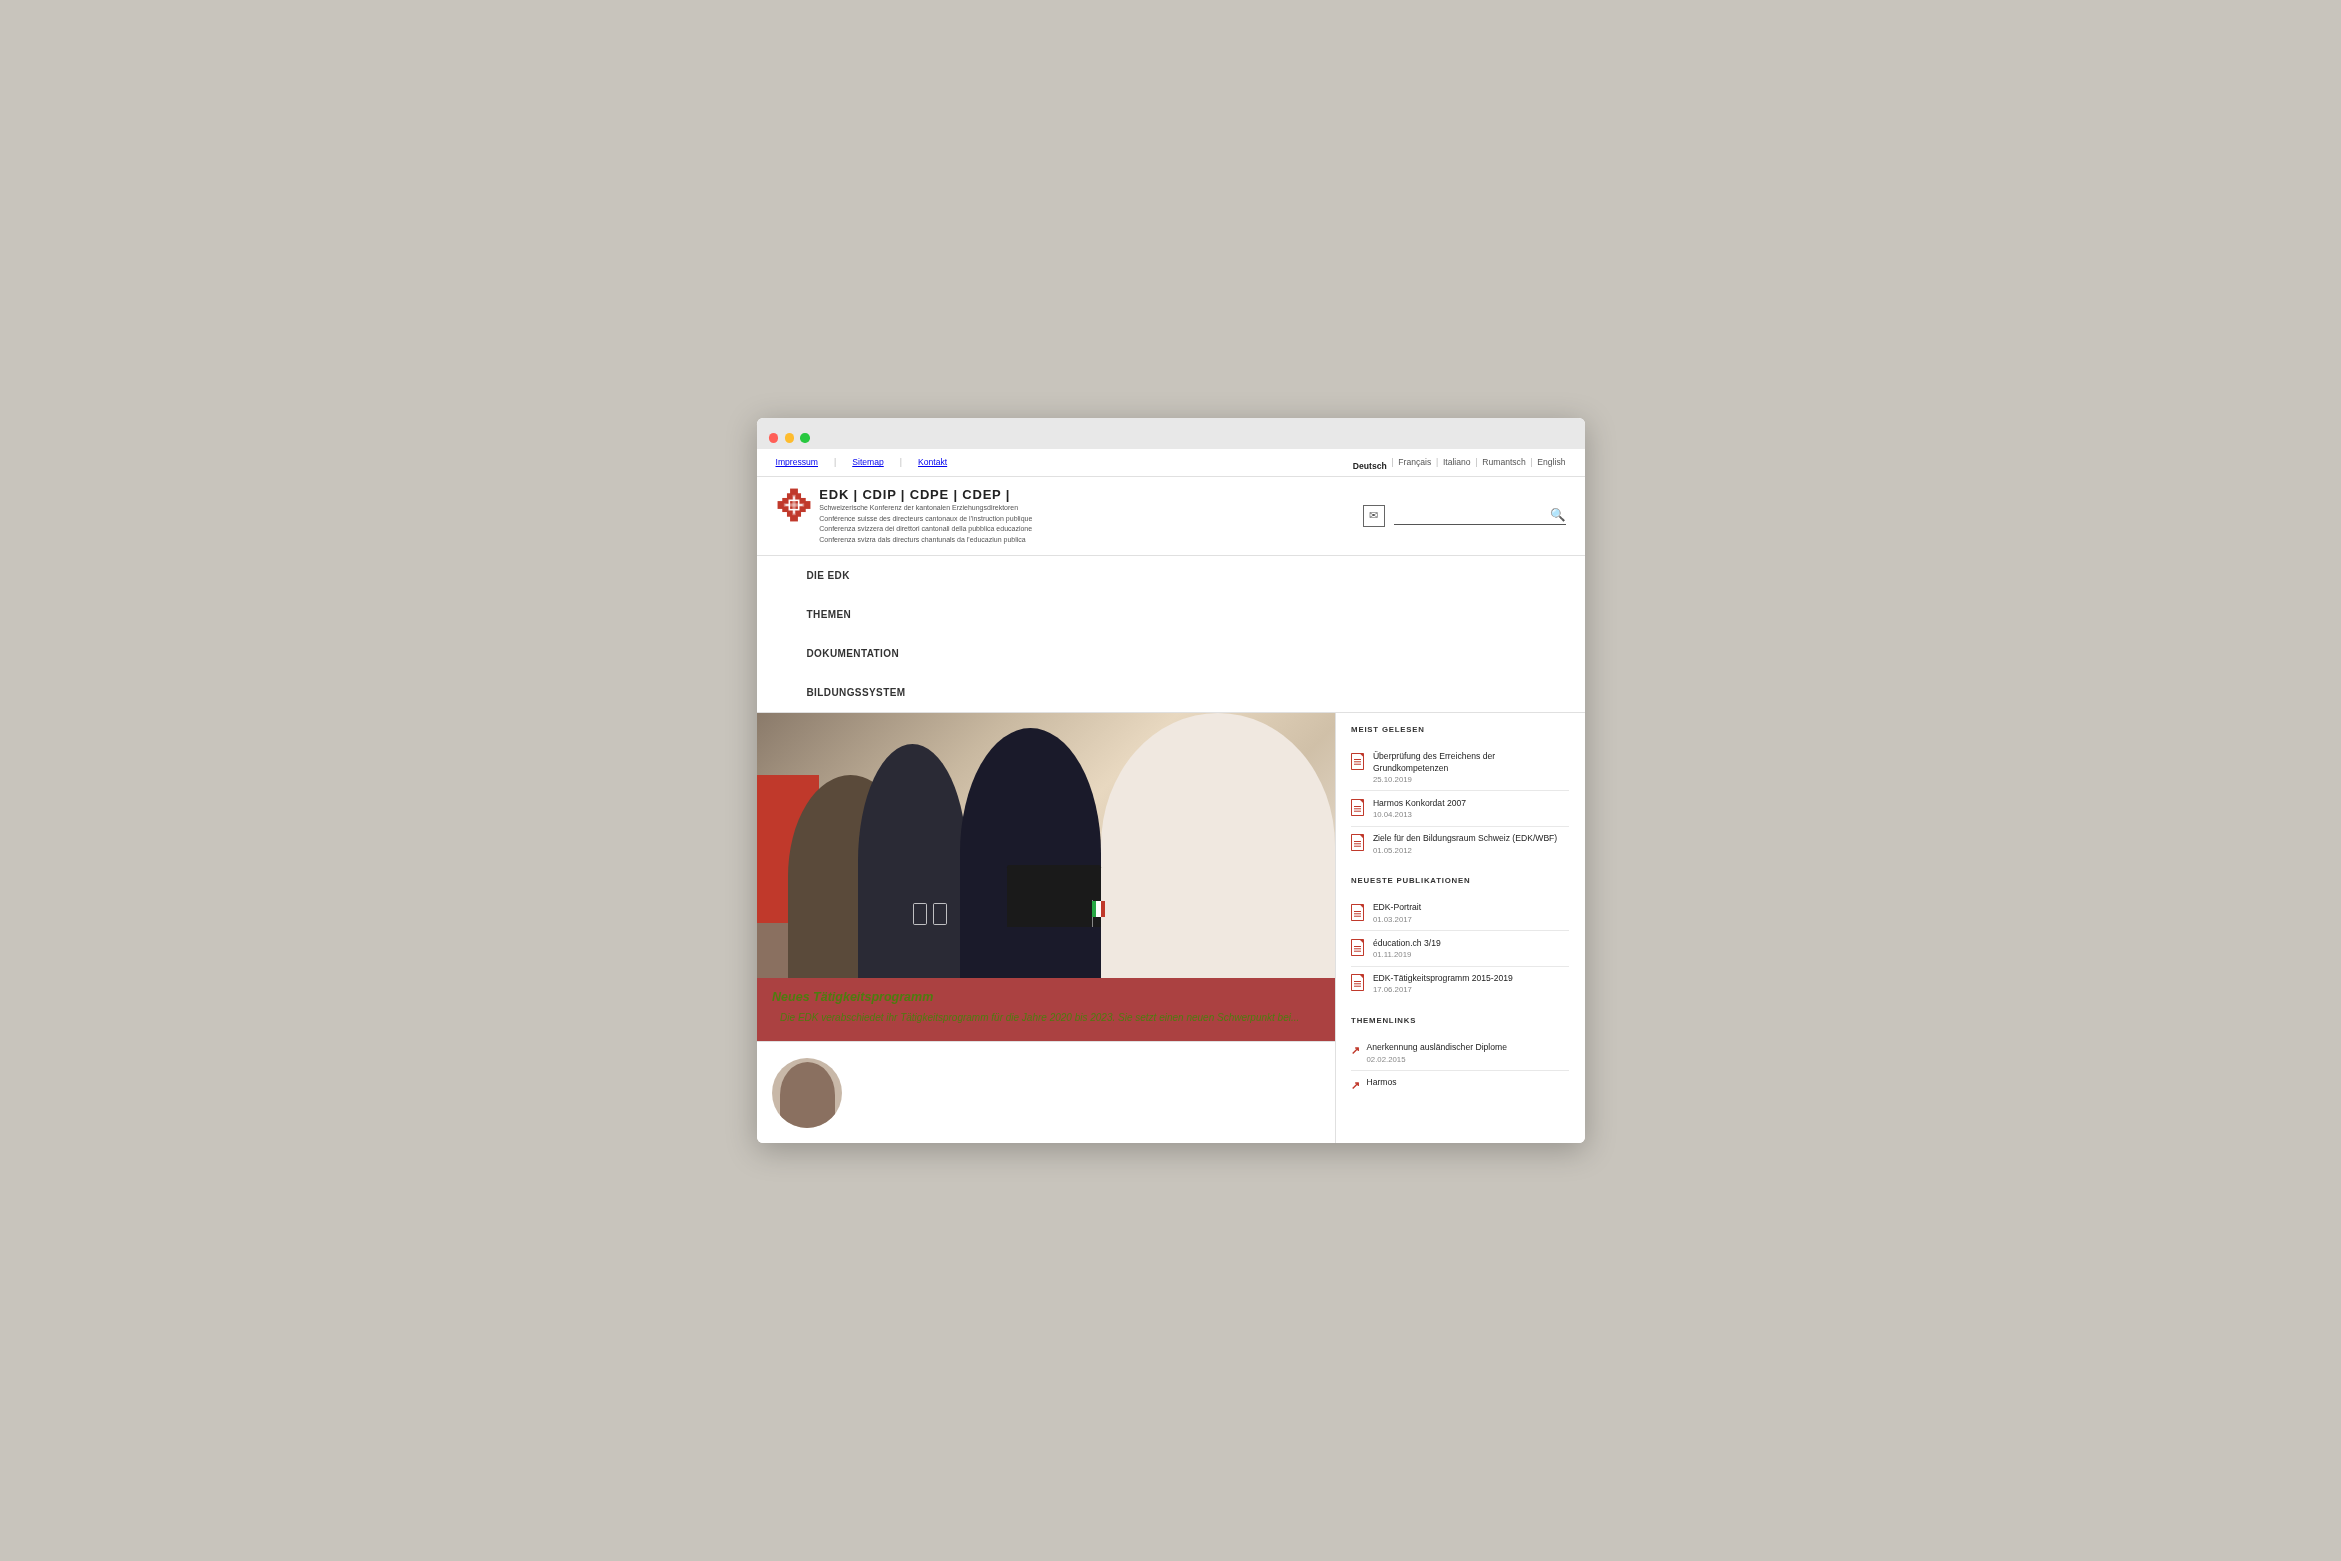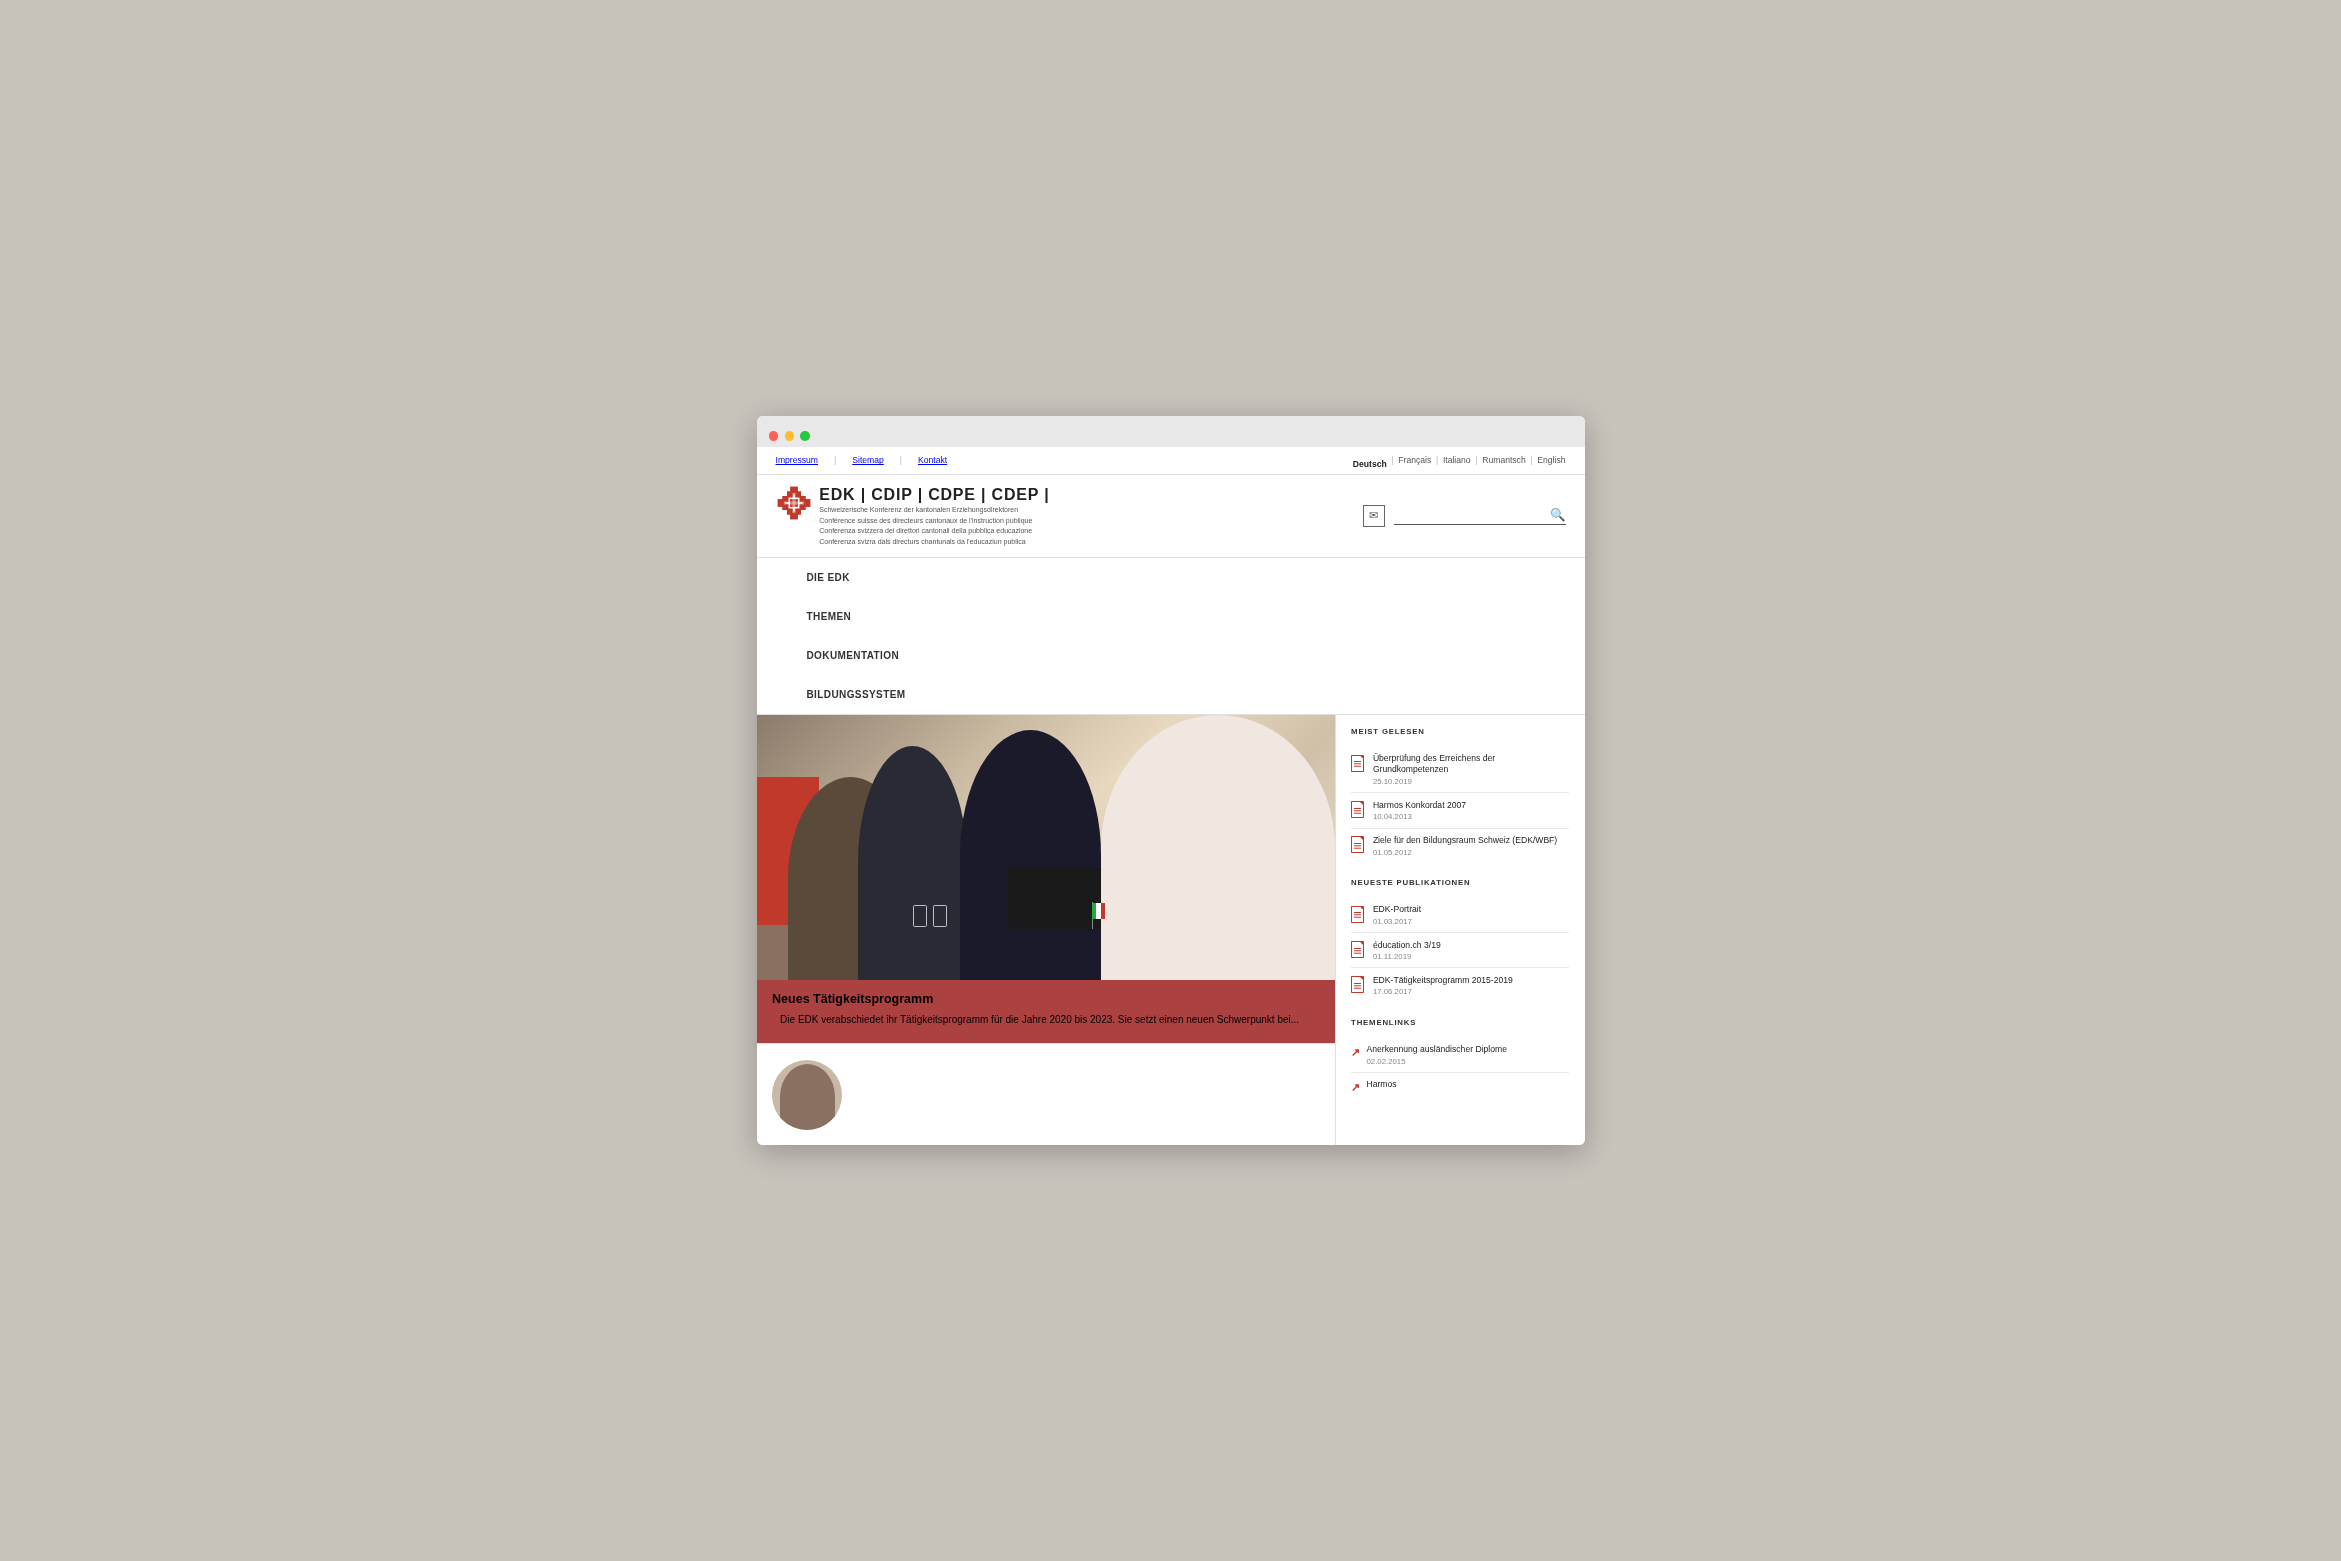--- a/index.html
+++ b/index.html
@@ -58,21 +58,21 @@
       justify-content: space-between;
       align-items: center;
       border-bottom: 0.8px solid #e0e0e0;
     }
     .logo-area { display: flex; align-items: flex-start; gap: 7.8px; }
     .logo-icon {
       width: 36px; height: 36px; flex-shrink: 0;
     }
     .logo-text-area { display: flex; flex-direction: column; }
     .logo-title {
-      font-size: 16px;
+      font-size: 13px;
       font-weight: bold;
       color: #222;
       letter-spacing: 0.8px;
       line-height: 1.3;
     }
     .logo-sub {
       font-size: 7px;
       color: #555;
       line-height: 1.5;
     }
@@ -200,22 +200,23 @@
       position: absolute; bottom: 53px;
       width: 14px; height: 22px;
       border: 1.2px solid rgba(255,255,255,0.7);
       border-radius: 1.6px;
     }
     .wg1 { left: 156px; }
     .wg2 { left: 176px; }
 
     .hero-caption {
       background: rgba(160, 40, 40, 0.88);
-      color: #000000;
+      color: #4d7c0f;
       padding: 12.5px 15.6px 15.6px;
+      font-style: italic;
     }
     .hero-caption-title {
       font-size: 12.5px;
       font-weight: bold;
       margin-bottom: 6.2px;
     }
     .hero-caption-text {
       font-size: 10px;
       line-height: 1.5;
       margin-left: 8px;

